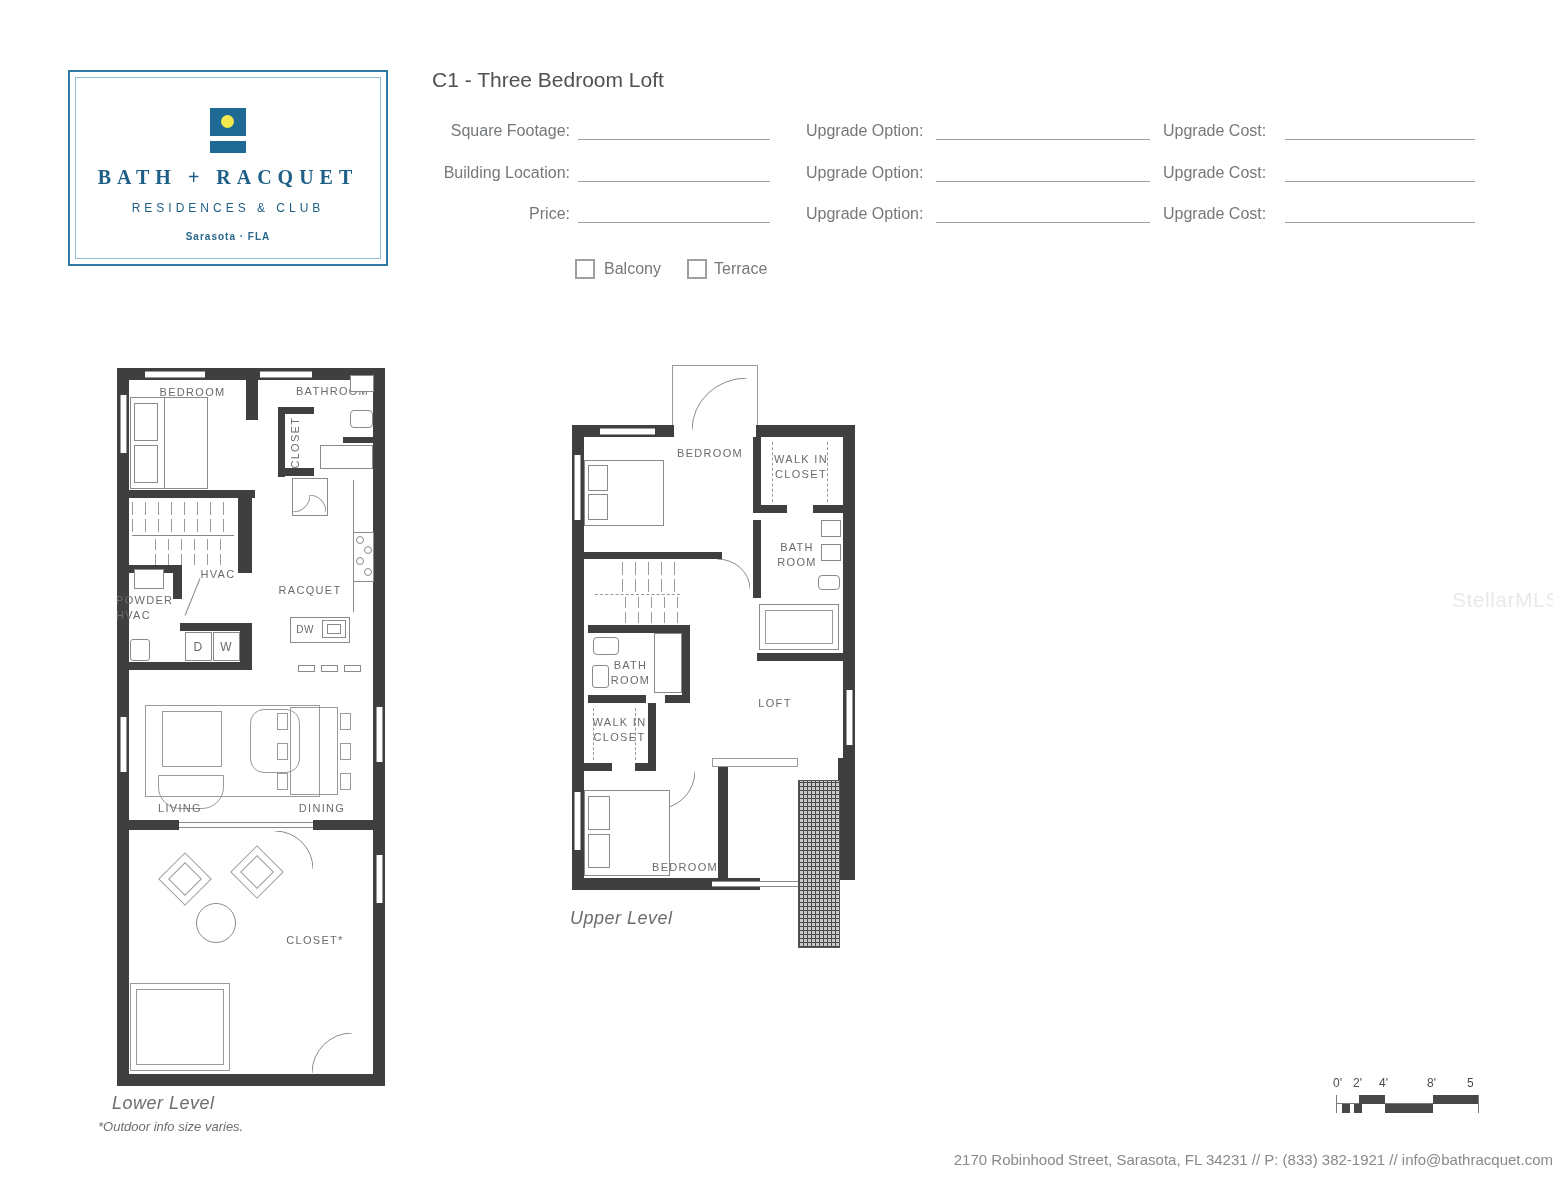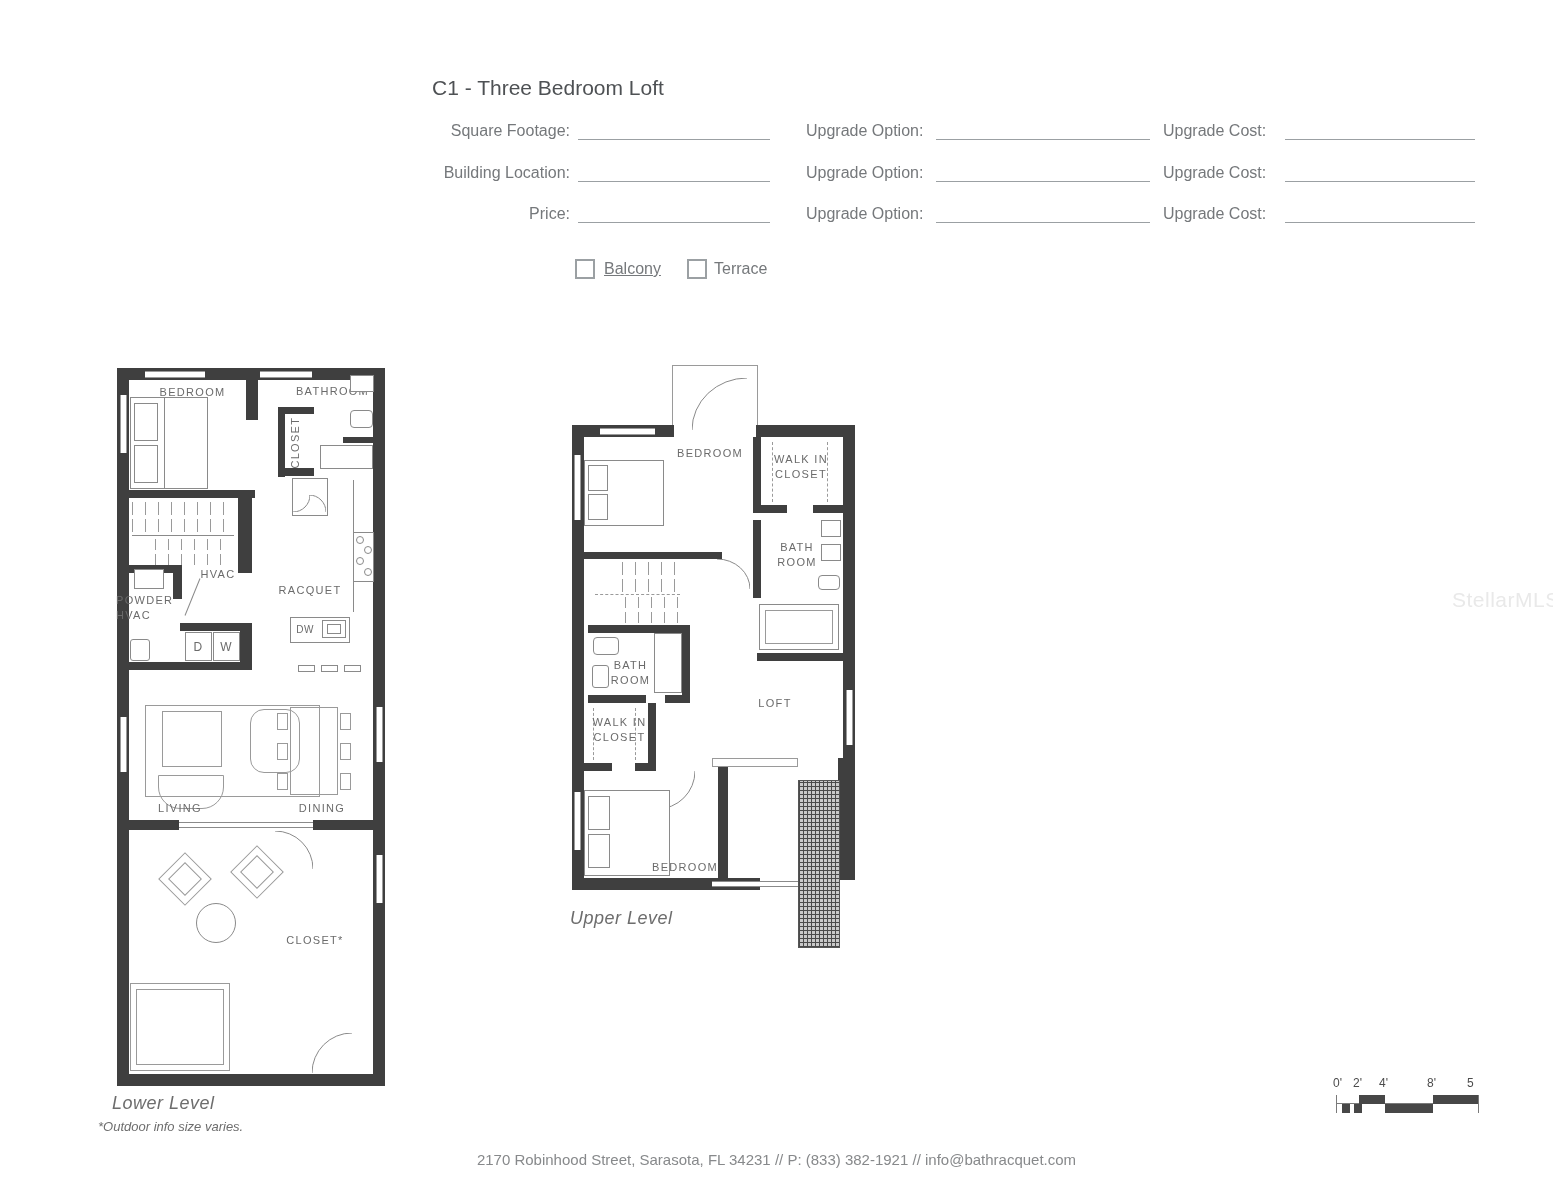--- a/index.html
+++ b/index.html
@@ -36,22 +36,35 @@
   .note{position:absolute;font-style:italic;font-size:13px;color:#6d6d6d;}
   .sclabel{position:absolute;font-size:12px;color:#4c4c4c;}
   .scbar{position:absolute;background:#474747;}
   .scln{position:absolute;background:#7a7a7a;}
 </style>
 </head>
 <body>
 
 <div id="page">
 
-
-  <div class="abs" style="left:432px;top:76px;font-size:21px;color:#4e5154;">C1 - Three Bedroom Loft</div>
+  <div class="abs" style="left:68px;top:70px;width:316px;height:192px;border:2px solid #2c7ba2;">
+    <div class="abs" style="left:5px;top:5px;right:5px;bottom:5px;border:1px solid #8fbdd3;"></div>
+    <div class="abs" style="left:140px;top:36px;width:36px;height:46px;">
+      <div class="abs" style="left:0;top:0;width:36px;height:28px;background:#1e6a94;">
+        <div class="abs" style="left:11px;top:7px;width:13px;height:13px;border-radius:50%;background:#f1e94d;"></div>
+      </div>
+      <div class="abs" style="left:0;top:33px;width:36px;height:12px;background:#1e6a94;"></div>
+    </div>
+    <div class="abs" style="left:0;top:94px;width:316px;text-align:center;font-family:'Liberation Serif',serif;
+                font-weight:bold;font-size:20px;letter-spacing:6px;color:#1d5f87;">BATH + RACQUET</div>
+    <div class="abs" style="left:0;top:129px;width:316px;text-align:center;font-size:12px;letter-spacing:4px;color:#1d5f87;">RESIDENCES &amp; CLUB</div>
+    <div class="abs" style="left:0;top:159px;width:316px;text-align:center;font-size:10px;font-weight:bold;letter-spacing:1px;color:#27678c;">Sarasota · FLA</div>
+  </div>
+
+  <div class="abs" style="left:432px;top:68px;font-size:21px;color:#4e5154;">C1 - Three Bedroom Loft</div>
 
   <div class="formlabel" style="left:330px;top:122px;width:240px;text-align:right;">Square Footage:</div>
   <div class="blank" style="left:578px;top:122px;width:192px;height:17px;"></div>
   <div class="formlabel" style="left:806px;top:122px;">Upgrade Option:</div>
   <div class="blank" style="left:936px;top:122px;width:214px;height:17px;"></div>
   <div class="formlabel" style="left:1163px;top:122px;">Upgrade Cost:</div>
   <div class="blank" style="left:1285px;top:122px;width:190px;height:17px;"></div>
 
   <div class="formlabel" style="left:330px;top:164px;width:240px;text-align:right;">Building Location:</div>
   <div class="blank" style="left:578px;top:164px;width:192px;height:17px;"></div>
@@ -61,21 +74,21 @@
   <div class="blank" style="left:1285px;top:164px;width:190px;height:17px;"></div>
 
   <div class="formlabel" style="left:330px;top:205px;width:240px;text-align:right;">Price:</div>
   <div class="blank" style="left:578px;top:205px;width:192px;height:17px;"></div>
   <div class="formlabel" style="left:806px;top:205px;">Upgrade Option:</div>
   <div class="blank" style="left:936px;top:205px;width:214px;height:17px;"></div>
   <div class="formlabel" style="left:1163px;top:205px;">Upgrade Cost:</div>
   <div class="blank" style="left:1285px;top:205px;width:190px;height:17px;"></div>
 
   <div class="cbox" style="left:575px;top:259px;"></div>
-  <div class="formlabel" style="left:604px;top:260px;text-decoration:underline;">Balcony</div>
+  <div class="formlabel" style="left:604px;top:260px;">Balcony</div>
   <div class="cbox" style="left:687px;top:259px;"></div>
   <div class="formlabel" style="left:714px;top:260px;">Terrace</div>
 
   <div class="abs" style="left:100px;top:355px;width:310px;height:800px;">
 
     <div class="w" style="left:17px;top:13px;width:268px;height:12px;"></div>
     <div class="w" style="left:17px;top:13px;width:12px;height:718px;"></div>
     <div class="w" style="left:273px;top:13px;width:12px;height:718px;"></div>
     <div class="w" style="left:17px;top:719px;width:268px;height:12px;"></div>
 
@@ -289,15 +302,15 @@
     <div class="scln" style="left:3px;top:27px;width:143px;height:1px;"></div>
     <div class="scln" style="left:3px;top:19px;width:1px;height:18px;"></div>
     <div class="scln" style="left:145px;top:19px;width:1px;height:18px;"></div>
     <div class="scbar" style="left:9px;top:28px;width:8px;height:9px;"></div>
     <div class="scbar" style="left:21px;top:28px;width:8px;height:9px;"></div>
     <div class="scbar" style="left:26px;top:19px;width:26px;height:9px;"></div>
     <div class="scbar" style="left:52px;top:28px;width:48px;height:9px;"></div>
     <div class="scbar" style="left:100px;top:19px;width:45px;height:9px;"></div>
   </div>
 
-  <div class="abs" style="left:0;top:1151px;width:1553px;text-align:center;font-size:15px;color:#87898b;">2170 Robinhood Street, Sarasota, FL 34231  //  P: (833) 382-1921  //  info@bathracquet.com</div>
+  <div class="abs" style="left:0;top:1151px;width:1553px;text-align:right;font-size:15px;color:#87898b;">2170 Robinhood Street, Sarasota, FL 34231  //  P: (833) 382-1921  //  info@bathracquet.com</div>
 
 </div>
 
 </body></html>

